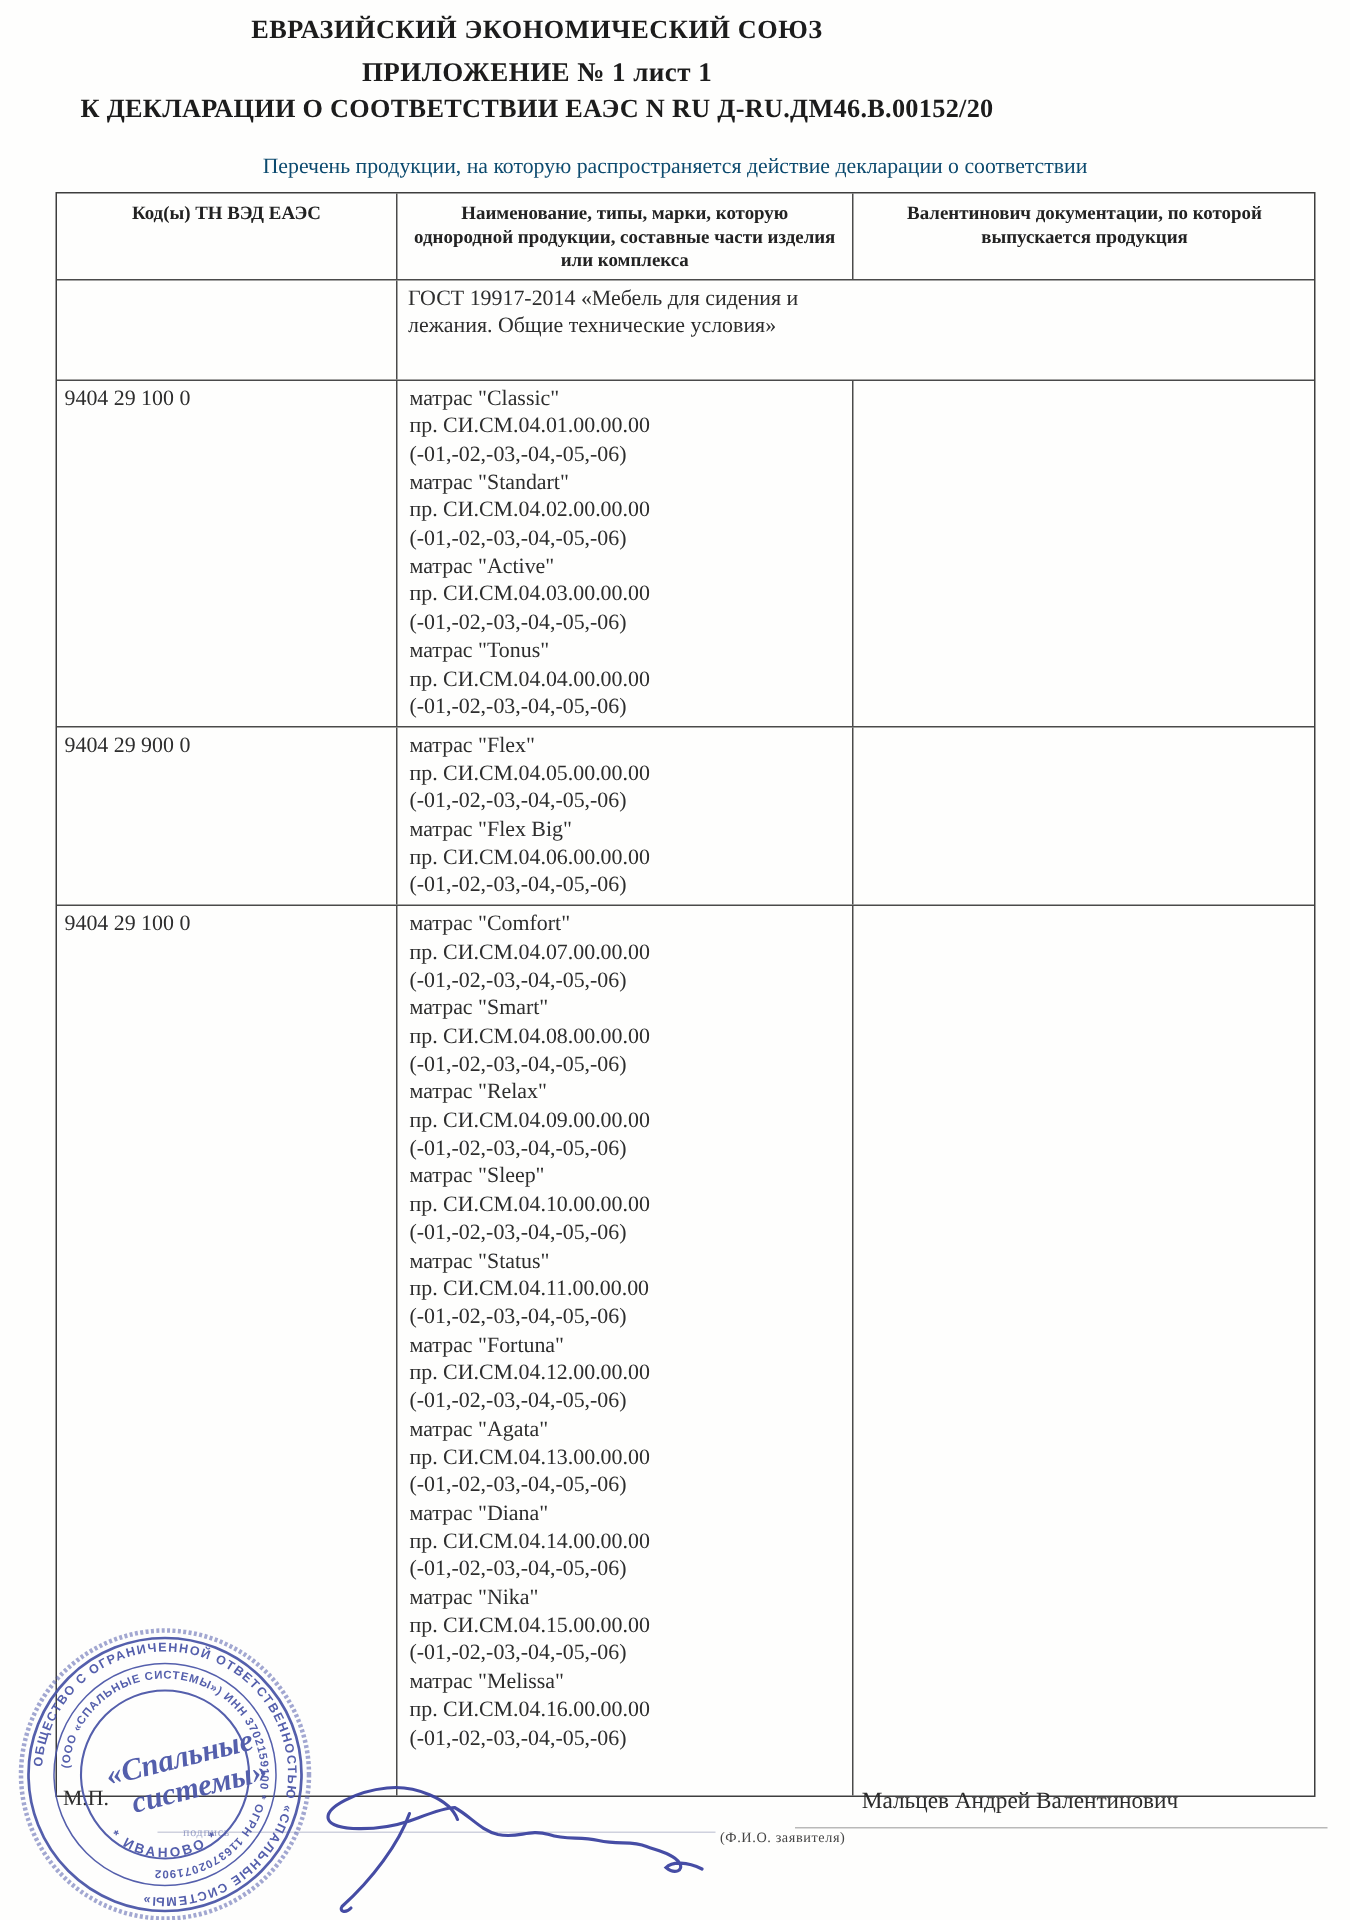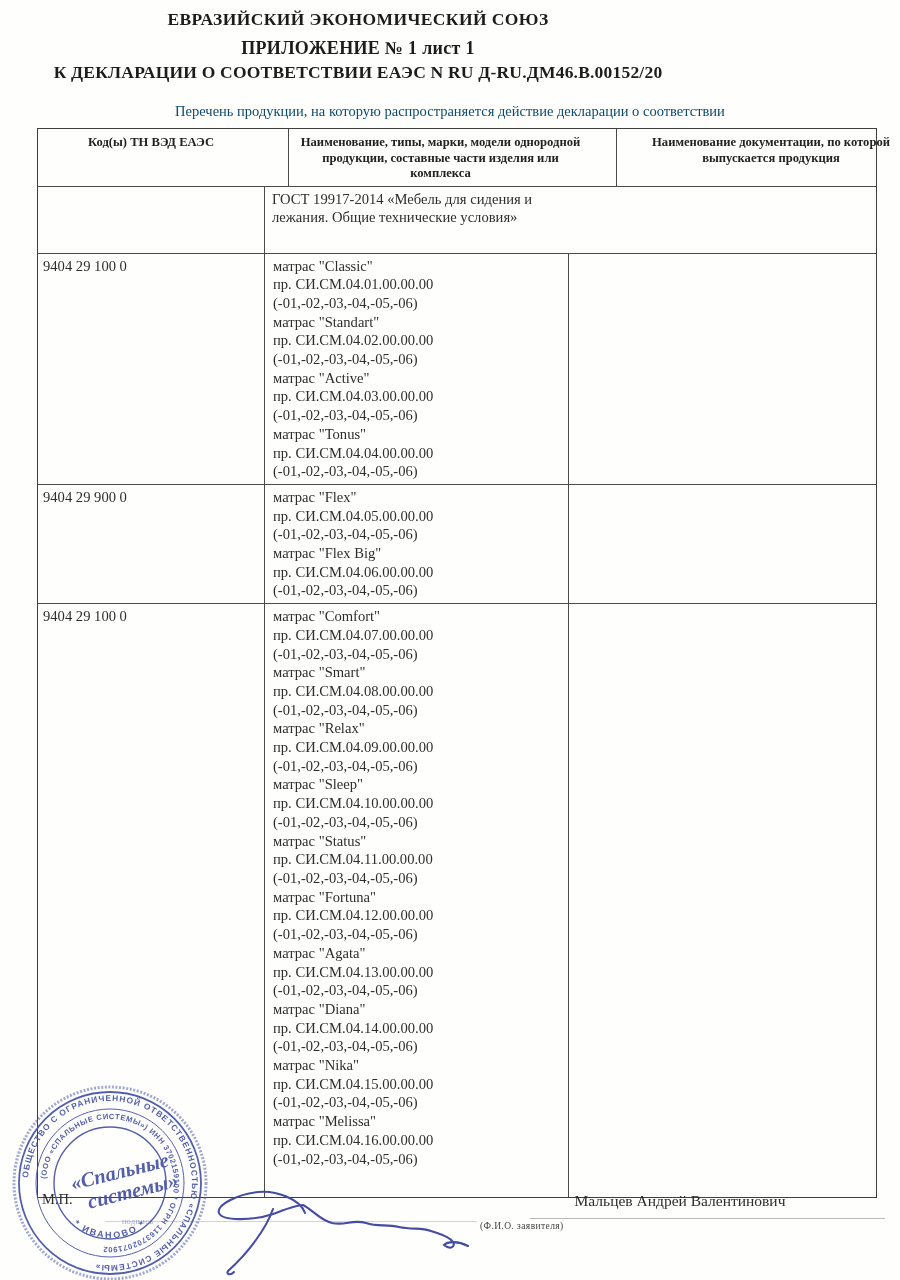--- a/index.html
+++ b/index.html
@@ -19,21 +19,21 @@
   .t2 { top:38px; font-size:18px; letter-spacing:.3px; }
   .t3 { top:62px; font-size:17.5px; letter-spacing:.2px; }
   .subtitle { position:absolute; top:103px; left:0; width:900px; text-align:center;
               font-size:14.5px; color:#0c4a6e; font-weight:normal; }
   
   .tbl {
     position:absolute; left:37px; top:128px; width:840px;
     border:1.5px solid #3e3e3e;
   }
   .trow { display:grid; grid-template-columns:226px 304px 309px; border-top:1px solid #4a4a4a; }
-  .trow:first-child { border-top:none;gap:24px; }
+  .trow:first-child { border-top:none; }
   .tcell { border-left:1px solid #4a4a4a; padding:3px 8px 3px 8px;
            font-size:14.6px; line-height:18.7px; white-space:pre-line; color:#2d2d2d; }
   .tcell:first-child { border-left:none; padding-left:5px; }
   .thead .tcell {
     font-weight:bold; font-size:12.6px; line-height:15.5px; text-align:center;
     padding:6px 10px 4px 10px; color:#222; white-space:normal;
   }
   .thead { min-height:47px; }
   .r-series { min-height:67px; }
   .r-a { min-height:226px; }
@@ -63,22 +63,22 @@
 <div class="page">
 
   <div class="hdr t1">ЕВРАЗИЙСКИЙ ЭКОНОМИЧЕСКИЙ СОЮЗ</div>
   <div class="hdr t2">ПРИЛОЖЕНИЕ № 1 лист 1</div>
   <div class="hdr t3">К ДЕКЛАРАЦИИ О СООТВЕТСТВИИ ЕАЭС N RU Д-RU.ДМ46.В.00152/20</div>
   <div class="subtitle">Перечень продукции, на которую распространяется действие декларации о соответствии</div>
 
   <div class="tbl">
     <div class="trow thead">
       <div class="tcell">Код(ы) ТН ВЭД ЕАЭС</div>
-      <div class="tcell">Наименование, типы, марки, модели однородной продукции, составные части изделия или комплекса</div>
-      <div class="tcell">Наименование документации, по которой выпускается продукция</div>
+      <div class="tcell">Наименование, типы, марки, которую однородной продукции, составные части изделия или комплекса</div>
+      <div class="tcell">Валентинович документации, по которой выпускается продукция</div>
     </div>
     <div class="trow r-series">
       <div class="tcell"></div>
       <div class="tcell cell-doc">ГОСТ 19917-2014 «Мебель для сидения и лежания. Общие технические условия»</div>
     </div>
     <div class="trow r-a">
       <div class="tcell">9404 29 100 0</div>
       <div class="tcell">матрас "Classic"
 пр. СИ.СМ.04.01.00.00.00
 (-01,-02,-03,-04,-05,-06)

